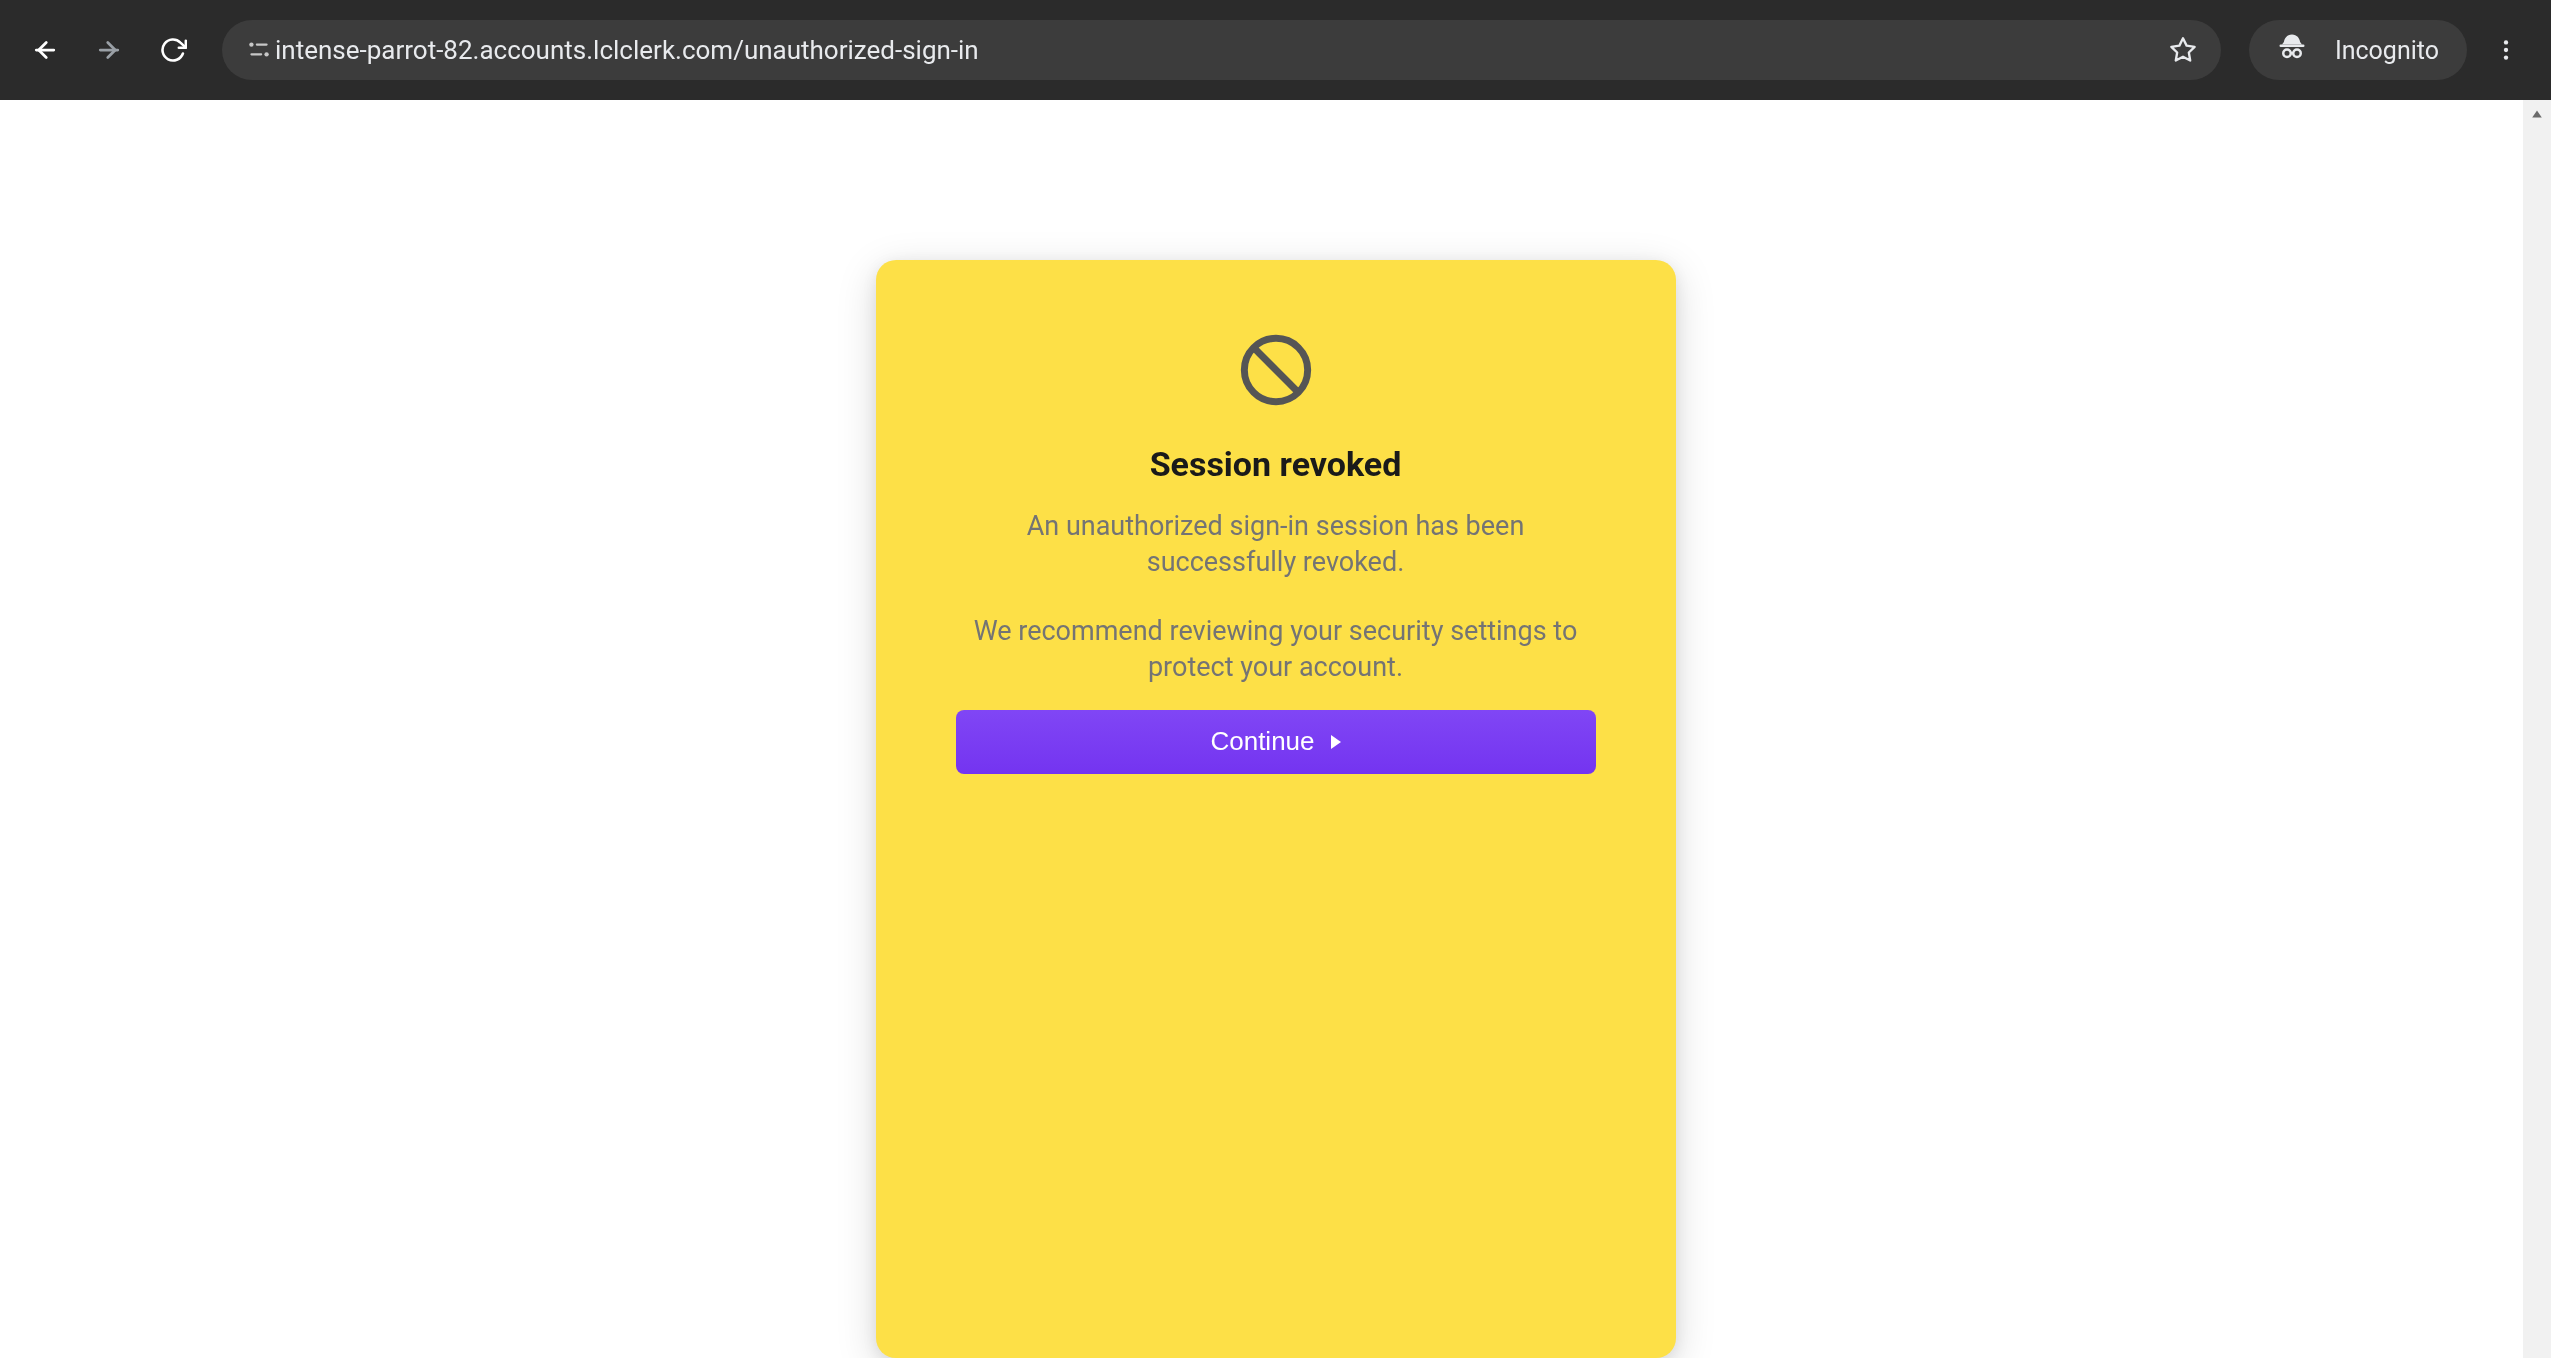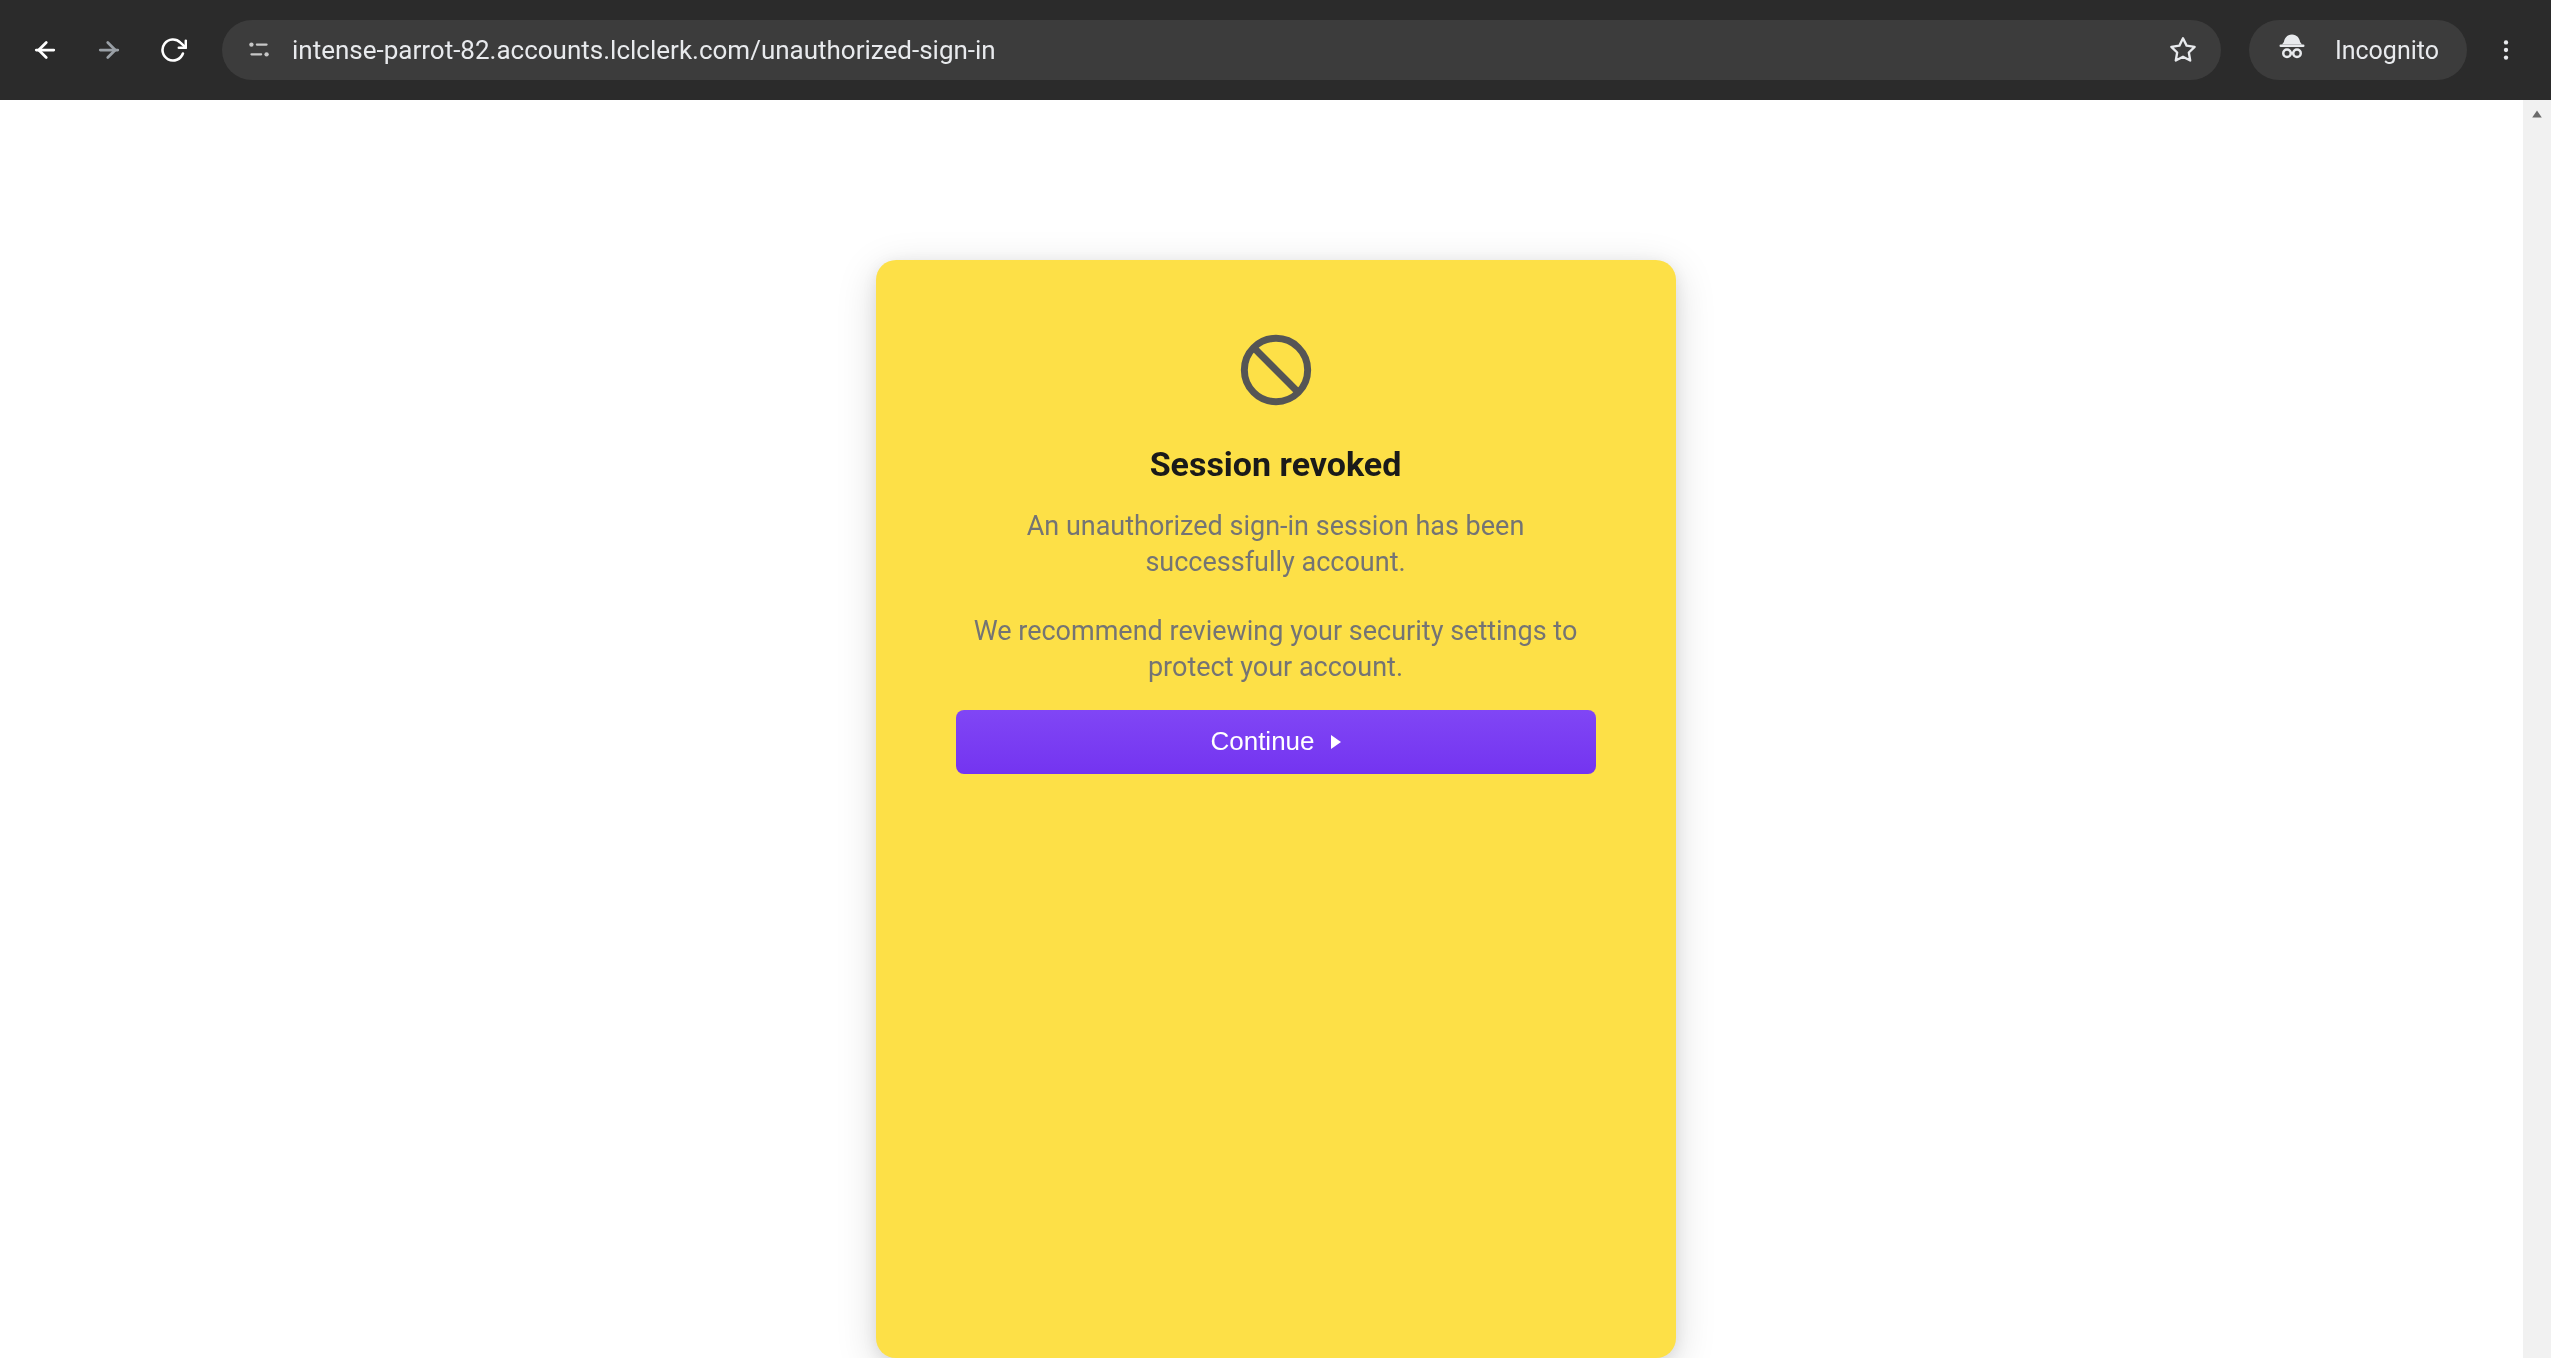--- a/index.html
+++ b/index.html
@@ -41,21 +41,21 @@
     }
     
     .address-bar {
       flex: 1;
       background: #3c3c3c;
       border-radius: 50px;
       height: 60px;
       display: flex;
       align-items: center;
       padding: 0 24px;
-      gap: 20px;
+      gap: 3px;
       margin-left: 10px;
       margin-right: 14px;
     }
     
     .site-info-icon {
       display: flex;
       align-items: center;
       justify-content: center;
       color: #c7c7c7;
     }
@@ -253,20 +253,20 @@
   </div>
 
   <div class="card">
     <div class="prohibit-icon">
       <svg width="76" height="76" viewBox="0 0 24 24" fill="none" stroke="#555555" stroke-width="2.2">
         <circle cx="12" cy="12" r="10"></circle>
         <line x1="5" y1="5" x2="19" y2="19"></line>
       </svg>
     </div>
     <h1 class="card-title">Session revoked</h1>
-    <p class="card-text">An unauthorized sign-in session has been successfully account.</p>
+    <p class="card-text">An unauthorized sign-in session has been successfully revoked.</p>
     <p class="card-text">We recommend reviewing your security settings to protect your account.</p>
     <button class="continue-button">
       <span>Continue</span>
       <span class="triangle-right"></span>
     </button>
   </div>
 </div>
 
 </body></html>

